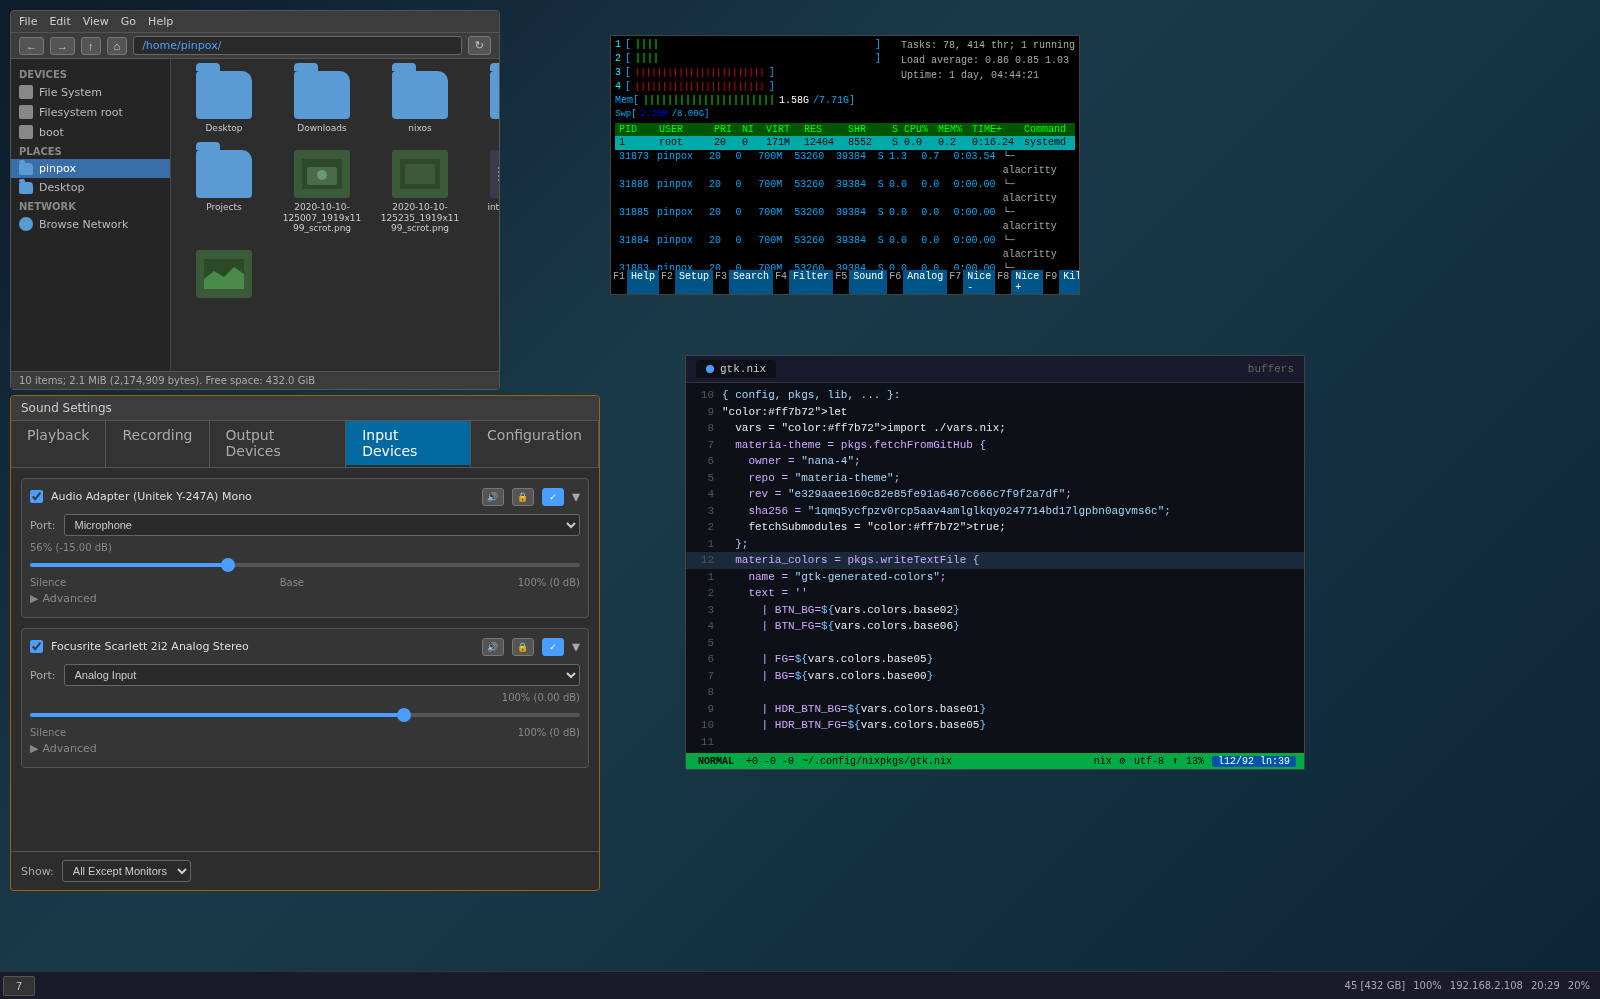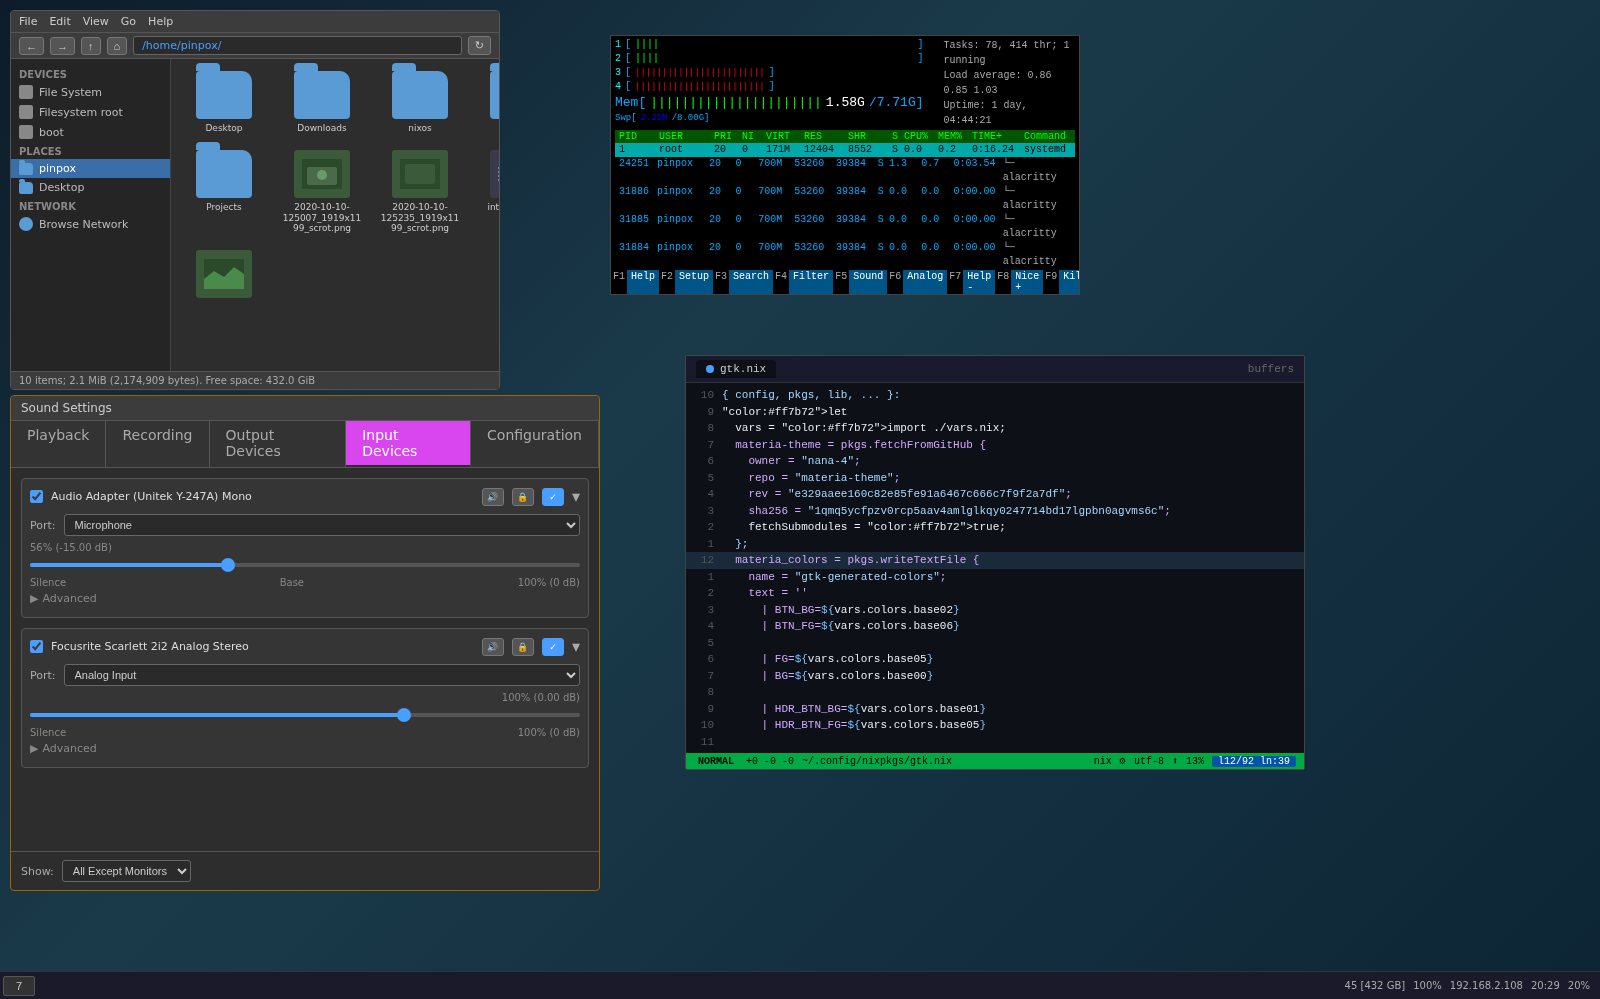--- a/index.html
+++ b/index.html
@@ -325,21 +325,21 @@
 
     .sound-tab {
       padding: 6px 16px;
       font-size: 14px;
       color: #aaa;
       cursor: pointer;
       border-right: 1px solid #555;
     }
 
     .sound-tab.active {
-      background: #d946ef;
+      background: #0369a1;
       color: #fff;
       border-bottom: 2px solid #2d2d2d;
     }
 
     .sound-body {
       flex: 1;
       padding: 10px;
       overflow-y: auto;
     }
 
@@ -783,21 +783,21 @@
           <span style="color:#0af;">[</span>
           <span style="color:#f00; font-size:9px;">||||||||||||||||||||||||</span>
           <span style="color:#0af;">]</span>
         </div>
         <div class="htop-bar-row">
           <span style="color:#0ff;">4</span>
           <span style="color:#0af;">[</span>
           <span style="color:#f00; font-size:9px;">||||||||||||||||||||||||</span>
           <span style="color:#0af;">]</span>
         </div>
-        <div class="htop-bar-row" style="color:#0af; font-size:13px;">
+        <div class="htop-bar-row" style="color:#0af; font-size:10px;">
           <span>Mem[</span>
             <span style="color:#0f0;">||||||||||||||||||||||</span>
             <span style="color:#fff;">1.58G</span>
             <span>/7.71G]</span>
         </div>
         <div class="htop-bar-row" style="color:#0af; font-size:9px;">
           <span>Swp[</span>
             <span style="color:#00f;">2.25M</span>
             <span>/8.00G]</span>
         </div>
@@ -833,21 +833,21 @@
       <span style="width:38px;">171M</span>
       <span style="width:44px;">12404</span>
       <span style="width:44px;">8552</span>
       <span style="width:12px;">S</span>
       <span style="width:34px;">0.0</span>
       <span style="width:34px;">0.2</span>
       <span style="width:52px;">0:16.24</span>
       <span style="color:#000">systemd</span>
     </div>
         <div style="display: flex; padding: 0px 4px; font-size: 10px; line-height: 1.4; font-family: &quot;Courier New&quot;, monospace; color: rgb(0, 170, 255);">
-      <span style="width:40px;">24251</span>
+      <span style="width:40px;">31873</span>
       <span style="width:55px;">pinpox</span>
       <span style="width:28px;">20</span>
       <span style="width:24px;">0</span>
       <span style="width:38px;">700M</span>
       <span style="width:44px;">53260</span>
       <span style="width:44px;">39384</span>
       <span style="width:12px;">S</span>
       <span style="width:34px;">1.3</span>
       <span style="width:34px;">0.7</span>
       <span style="width:52px;">0:03.54</span>
@@ -933,21 +933,21 @@
       <span class="htop-fn">Setup</span>
     <span class="htop-fn-label">F3</span>
       <span class="htop-fn">Search</span>
     <span class="htop-fn-label">F4</span>
       <span class="htop-fn">Filter</span>
     <span class="htop-fn-label">F5</span>
       <span class="htop-fn">Sound</span>
     <span class="htop-fn-label">F6</span>
       <span class="htop-fn">Analog</span>
     <span class="htop-fn-label">F7</span>
-      <span class="htop-fn">Help -</span>
+      <span class="htop-fn">Nice -</span>
     <span class="htop-fn-label">F8</span>
       <span class="htop-fn">Nice +</span>
     <span class="htop-fn-label">F9</span>
       <span class="htop-fn">Kill</span>
   </div>
 </div>
 
 <div class="sound-window">
   <div class="sound-titlebar">
     <span>Sound Settings</span>

